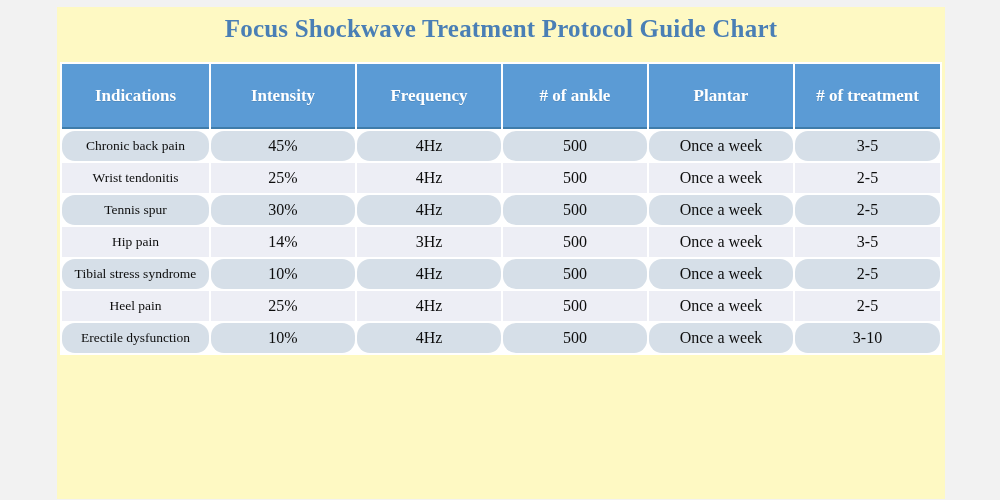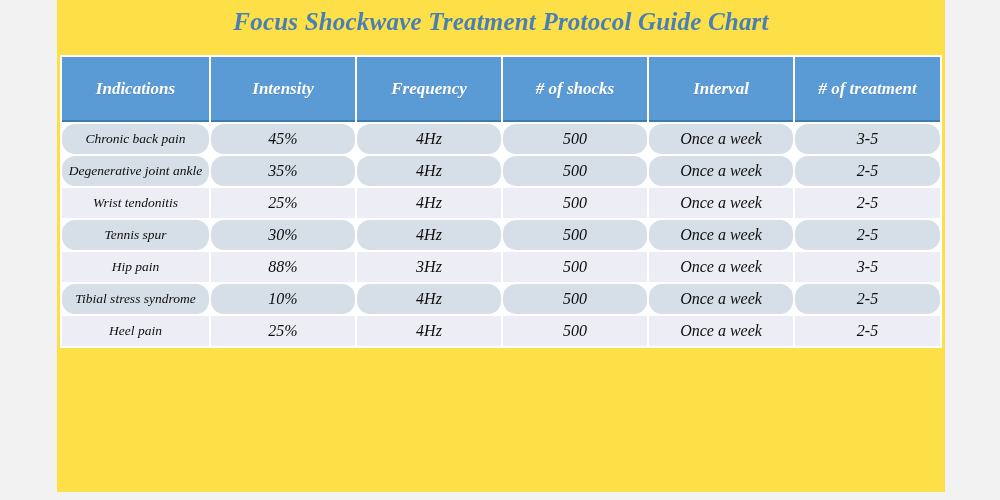--- a/index.html
+++ b/index.html
@@ -17,25 +17,24 @@
     position: absolute;
     left: 0;
     top: 0;
     width: 1000px;
     height: 500px;
     background: #f2f2f2;
   }
   #sheet {
     position: absolute;
     left: 57px;
-    top: 0px;
+    top: 7px;
     width: 888px;
     height: 492px;
-    background: #fde047;
-    font-style: italic;
+    background: #fef9c3;
   }
   #chart-title {
     position: absolute;
     left: 0;
     top: 8px;
     width: 888px;
     text-align: center;
     font-size: 25px;
     font-weight: bold;
     color: #4a7fb5;
@@ -108,61 +107,53 @@
             <col class="c-freq">
           <col class="c-shk">
             <col class="c-ivl">
             <col class="c-trt">
         </colgroup>
         <thead>
           <tr>
             <th>Indications</th>
             <th>Intensity</th>
             <th>Frequency</th>
-            <th># of shocks</th>
-            <th>Interval</th>
+            <th># of ankle</th>
+            <th>Plantar</th>
             <th># of treatment</th>
           </tr>
         </thead>
         <tbody>
           <tr class="odd">
             <td class="indication">Chronic back pain</td>
             <td>45%</td>
             <td>4Hz</td>
             <td>500</td>
             <td>Once a week</td>
             <td>3-5</td>
-          </tr>
-          <tr class="odd">
-            <td class="indication">Degenerative joint ankle</td>
-            <td>35%</td>
-            <td>4Hz</td>
-            <td>500</td>
-            <td>Once a week</td>
-            <td>2-5</td>
           </tr>
           <tr class="even">
             <td class="indication">Wrist tendonitis</td>
             <td>25%</td>
             <td>4Hz</td>
             <td>500</td>
             <td>Once a week</td>
             <td>2-5</td>
           </tr>
           <tr class="odd">
             <td class="indication">Tennis spur</td>
             <td>30%</td>
             <td>4Hz</td>
             <td>500</td>
             <td>Once a week</td>
             <td>2-5</td>
           </tr>
           <tr class="even">
             <td class="indication">Hip pain</td>
-            <td>88%</td>
+            <td>14%</td>
             <td>3Hz</td>
             <td>500</td>
             <td>Once a week</td>
             <td>3-5</td>
           </tr>
           <tr class="odd">
             <td class="indication">Tibial stress syndrome</td>
             <td>10%</td>
             <td>4Hz</td>
             <td>500</td>
@@ -170,18 +161,26 @@
             <td>2-5</td>
           </tr>
           <tr class="even">
             <td class="indication">Heel pain</td>
             <td>25%</td>
             <td>4Hz</td>
             <td>500</td>
             <td>Once a week</td>
             <td>2-5</td>
           </tr>
+          <tr class="odd">
+            <td class="indication">Erectile dysfunction</td>
+            <td>10%</td>
+            <td>4Hz</td>
+            <td>500</td>
+            <td>Once a week</td>
+            <td>3-10</td>
+          </tr>
         </tbody>
       </table>
     </div>
 
   </div>
 </div>
 
 </body></html>

